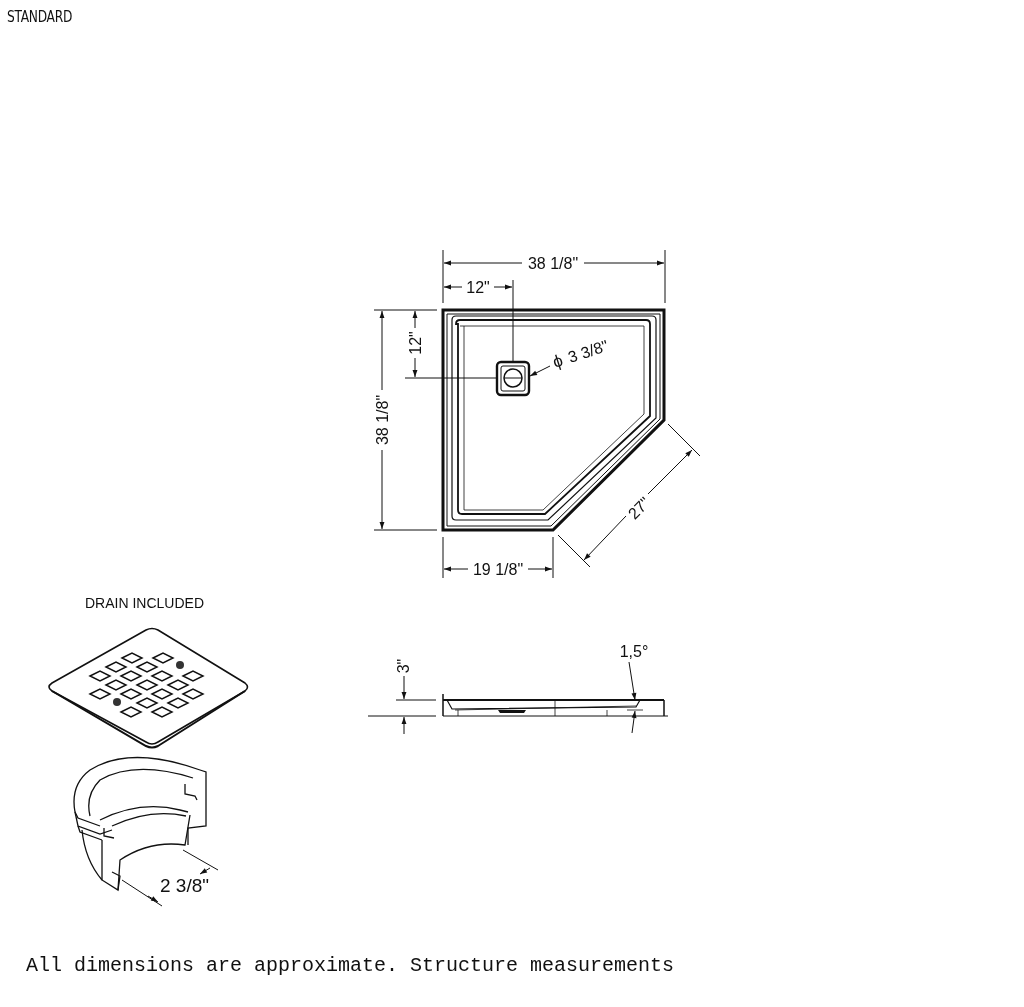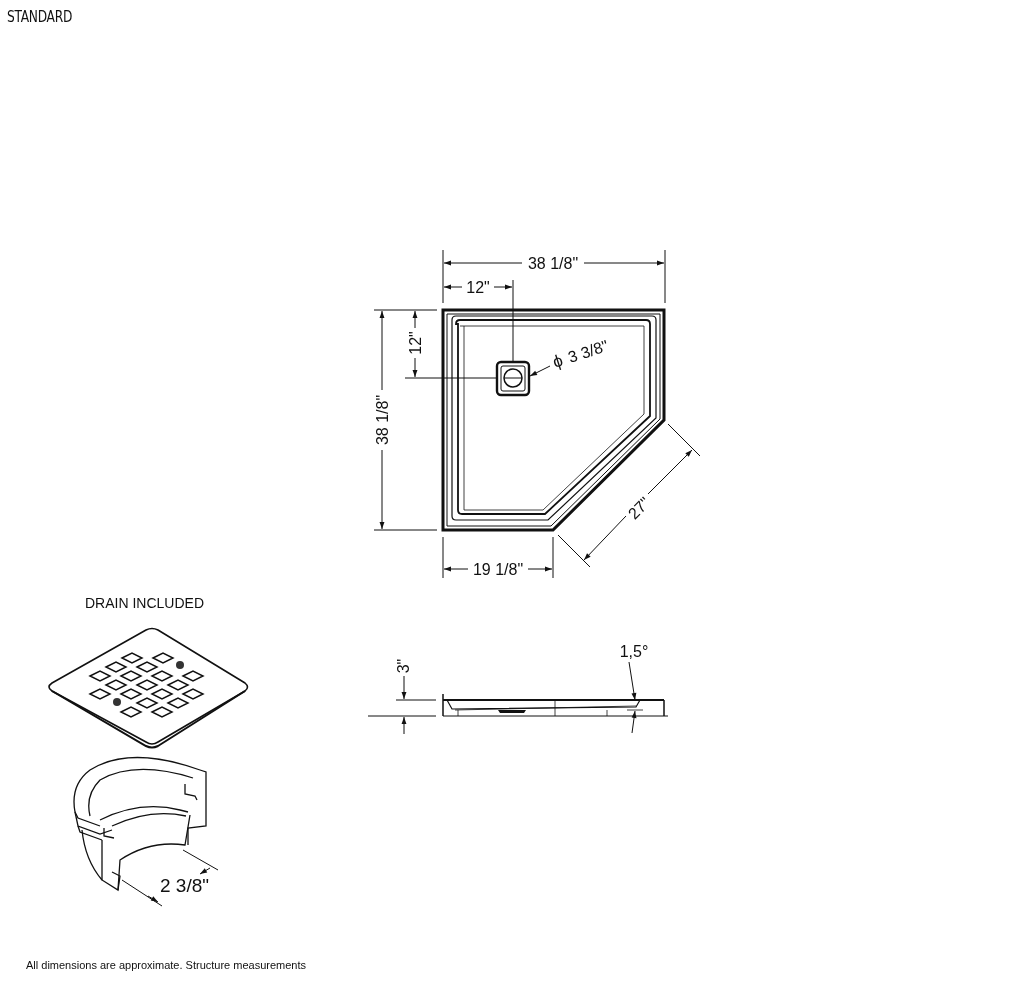--- a/index.html
+++ b/index.html
@@ -1,19 +1,19 @@
 <!DOCTYPE html>
 <html><head>
 <meta charset="utf-8">
 <style>
   html, body { margin:0; padding:0; background:#ffffff; }
   body { width:1024px; height:1007px; position:relative; overflow:hidden; font-family:"Liberation Sans", sans-serif; color:#111; }
   .label-standard { position:absolute; left:7px; top:7px; font-size:16px; font-family:"DejaVu Sans", sans-serif; font-stretch:condensed; letter-spacing:-0.3px; transform:scaleX(0.85); transform-origin:left top; }
   .drain-title { position:absolute; left:85px; top:595px; font-size:14px; }
-  .disclaimer { position:absolute; left:26px; top:958px; font-size:11px; line-height:15px; }
+  .disclaimer { position:absolute; left:26px; top:958px; font-size:20px; line-height:15px;font-family:Liberation Mono, monospace; }
   svg.main { position:absolute; left:0; top:0; }
   svg text { font-family:"Liberation Sans", sans-serif; fill:#111; }
 </style>
 </head>
 <body>
 
 <div class="label-standard">STANDARD</div>
 
 <svg class="main" width="1024" height="1007" viewBox="0 0 1024 1007">
   <defs>

